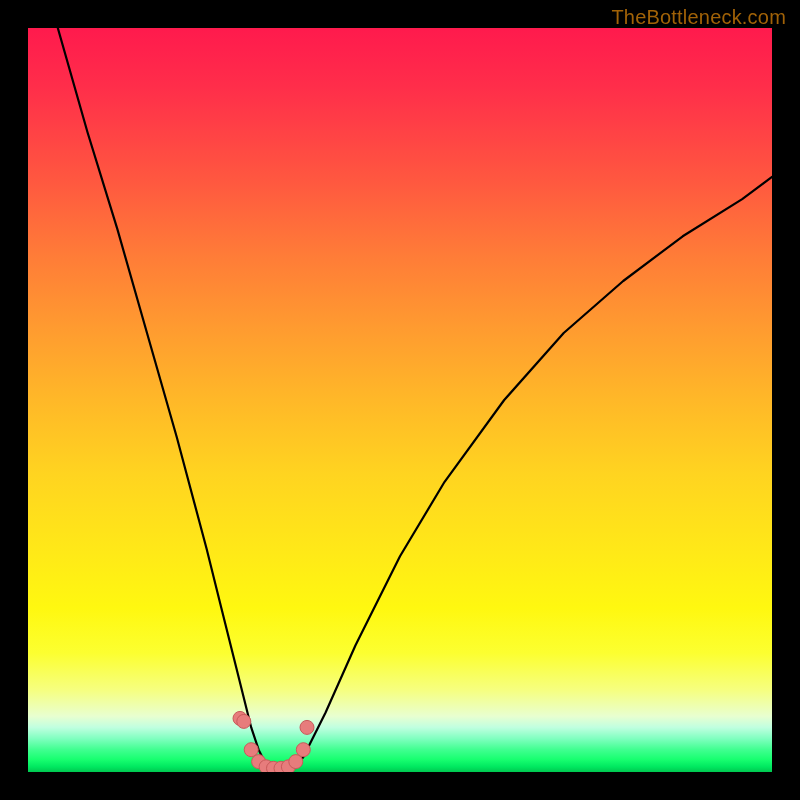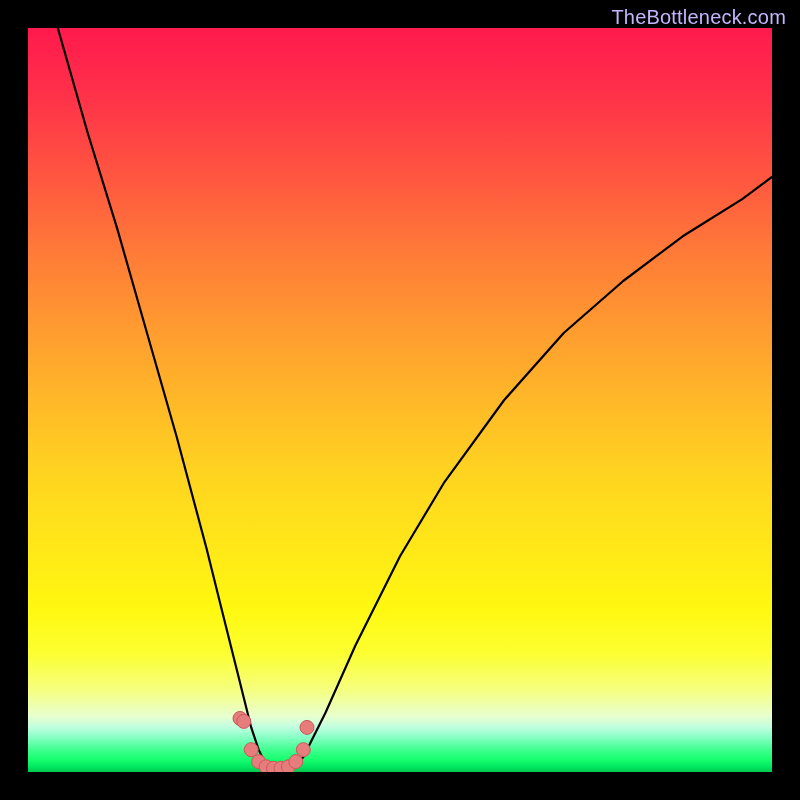--- a/index.html
+++ b/index.html
@@ -53,21 +53,21 @@
       #00c850 100%
     );
   }
   .watermark {
     position: absolute;
     top: 6px;
     right: 14px;
     font-family: Arial, Helvetica, sans-serif;
     font-size: 20px;
     font-weight: 500;
-    color: #c4b5fd;
+    color: #a16207;
     letter-spacing: 0.2px;
     z-index: 10;
   }
   svg.curve {
     position: absolute;
     top: 0;
     left: 0;
     width: 100%;
     height: 100%;
   }

